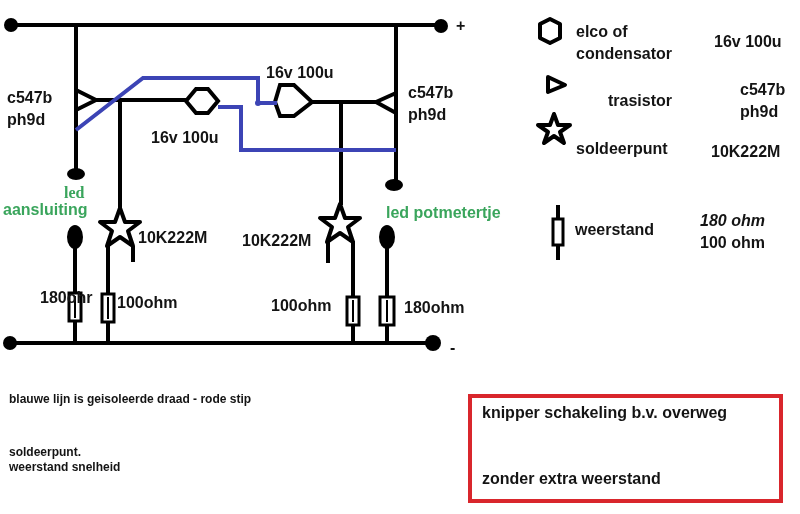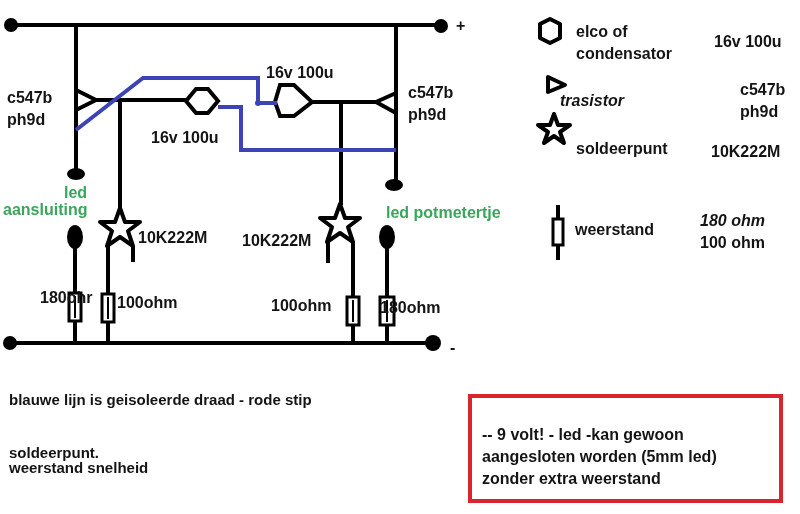--- a/index.html
+++ b/index.html
@@ -2,21 +2,21 @@
 <html><head>
   <meta charset="utf-8">
   <style>
     html, body { margin: 0; padding: 0; background: #ffffff; }
     body { width: 800px; height: 514px; position: relative; overflow: hidden;
            font-family: "Liberation Sans", sans-serif; font-weight: bold; color: #141414; }
     #schematic { position: absolute; left: 0; top: 0; }
     .lbl { position: absolute; font-size: 16px; line-height: 19px; white-space: nowrap; }
     .green { color: #3aa55c; }
     .legend-text { position: absolute; font-size: 16px; line-height: 20px; white-space: nowrap; }
-    .note { position: absolute; font-size: 15px; line-height: 21px; white-space: nowrap; }
+    .note { position: absolute; font-size: 12px; line-height: 21px; white-space: nowrap; }
     .boxed { position: absolute; left: 468px; top: 394px; width: 307px; height: 101px;
              border: 4px solid #d9262c; box-sizing: content-box; }
     .boxed .line { position: absolute; left: 10px; font-size: 16px; line-height: 21px; white-space: nowrap; }
   </style>
 </head>
 <body>
 
 <svg id="schematic" width="800" height="514" viewBox="0 0 800 514">
 
   <line x1="11" y1="25" x2="442" y2="25" stroke="#000" stroke-width="4"></line>
@@ -84,47 +84,46 @@
 <div class="lbl" style="left:7px;top:110px;">ph9d</div>
 <div class="lbl" style="left:408px;top:83px;">c547b</div>
 <div class="lbl" style="left:408px;top:105px;">ph9d</div>
 
 <div class="lbl" style="left:151px;top:128px;">16v 100u</div>
 <div class="lbl" style="left:266px;top:63px;">16v 100u</div>
 
 <div class="lbl" style="left:138px;top:228px;">10K222M</div>
 <div class="lbl" style="left:242px;top:231px;">10K222M</div>
 
-<div class="lbl green" style="left:64px;top:183px;">led</div>
+<div class="lbl green" style="left:64px;top:183px;font-family:Liberation Serif, serif;">led</div>
 <div class="lbl green" style="left:3px;top:200px;">aansluiting</div>
 <div class="lbl green" style="left:386px;top:203px;">led potmetertje</div>
 
 <div class="lbl" style="left:0px;top:288px;margin-left:40px;">180ohr</div>
 <div class="lbl" style="left:117px;top:293px;">100ohm</div>
 <div class="lbl" style="left:271px;top:296px;">100ohm</div>
-<div class="lbl" style="left:380px;top:298px;">180ohm</div>
+<div class="lbl" style="left:404px;top:298px;">180ohm</div>
 
 <div>
   <div class="legend-text" style="left:576px;top:22px;">elco of</div>
   <div class="legend-text" style="left:576px;top:44px;">condensator</div>
   <div class="legend-text" style="left:714px;top:32px;">16v 100u</div>
 
-  <div class="legend-text" style="left:560px;top:91px;font-style:italic;">trasistor</div>
+  <div class="legend-text" style="left:608px;top:91px;">trasistor</div>
   <div class="legend-text" style="left:740px;top:80px;">c547b</div>
   <div class="legend-text" style="left:740px;top:102px;">ph9d</div>
 
   <div class="legend-text" style="left:576px;top:139px;">soldeerpunt</div>
   <div class="legend-text" style="left:711px;top:142px;">10K222M</div>
 
   <div class="legend-text" style="left:575px;top:220px;text-align:right;">weerstand</div>
   <div class="legend-text" style="left:700px;top:211px;font-style:italic;">180 ohm</div>
   <div class="legend-text" style="left:700px;top:233px;">100 ohm</div>
 </div>
 
 <div class="note" style="left:9px;top:389px;">blauwe lijn is geisoleerde draad  -  rode stip</div>
 <div class="note" style="left:9px;top:410px;margin-top:32px;">soldeerpunt.</div>
 <div class="note" style="left:9px;top:457px;">weerstand snelheid</div>
 
 <div class="boxed">
-  <div class="line" style="top:26px;">-- 9 volt!   - led  -kan gewoon</div>
-  <div class="line" style="top:48px;">aangesloten worden (5mm led)</div>
+  <div class="line" style="top:4px;">knipper schakeling b.v. overweg</div>
   <div class="line" style="top:70px;text-align:center;">zonder extra weerstand</div>
 </div>
 
 </body></html>

